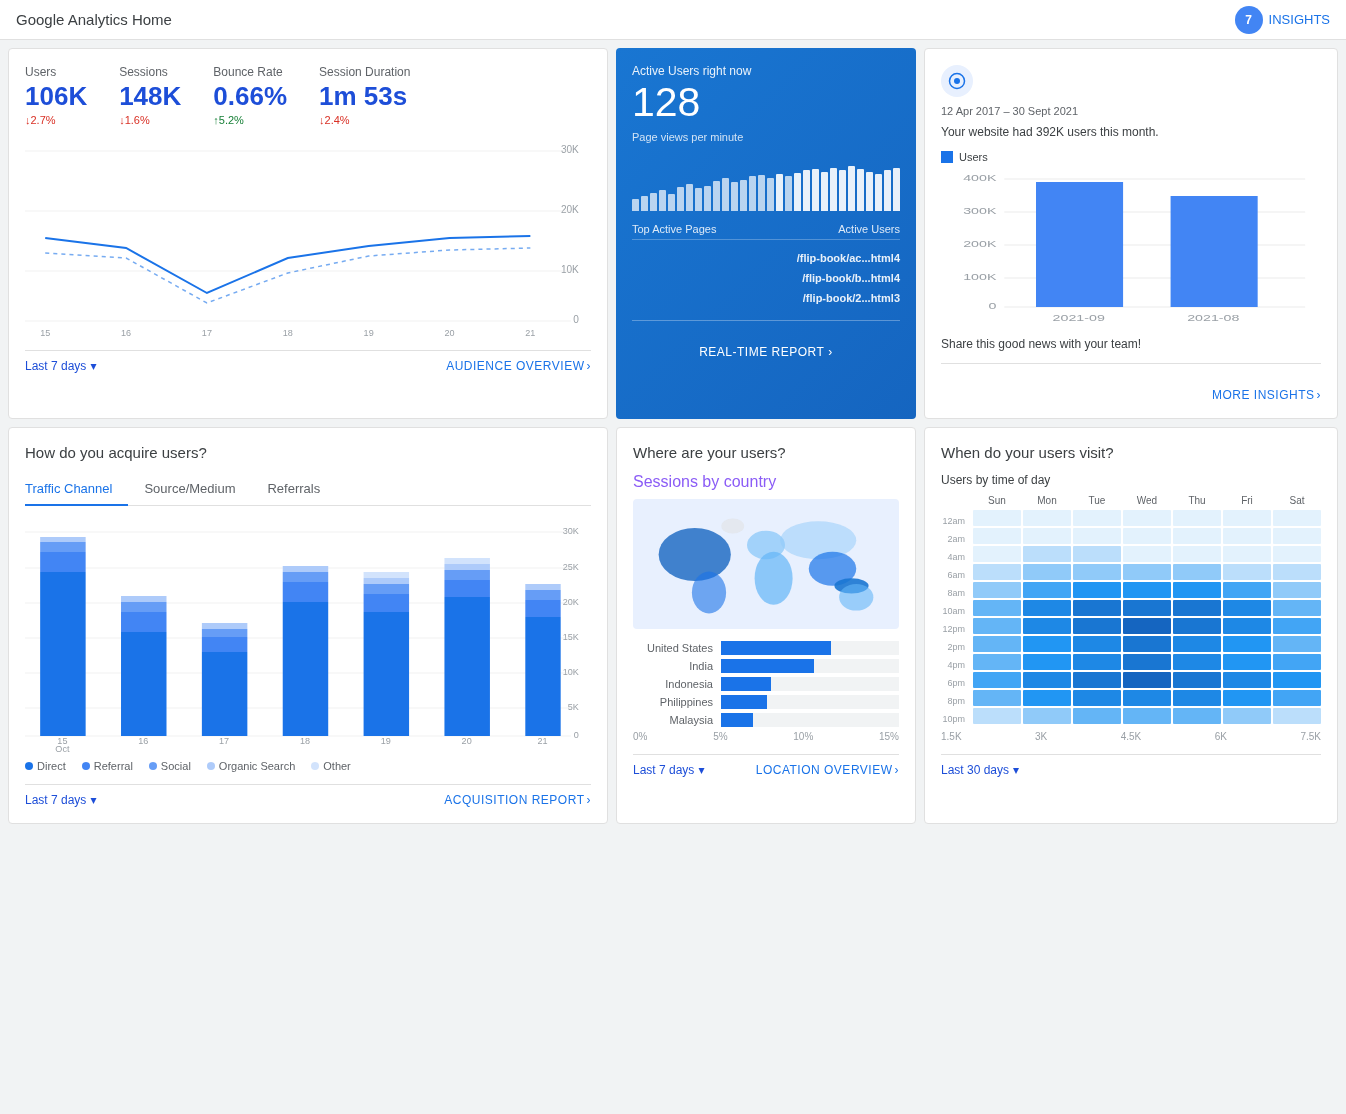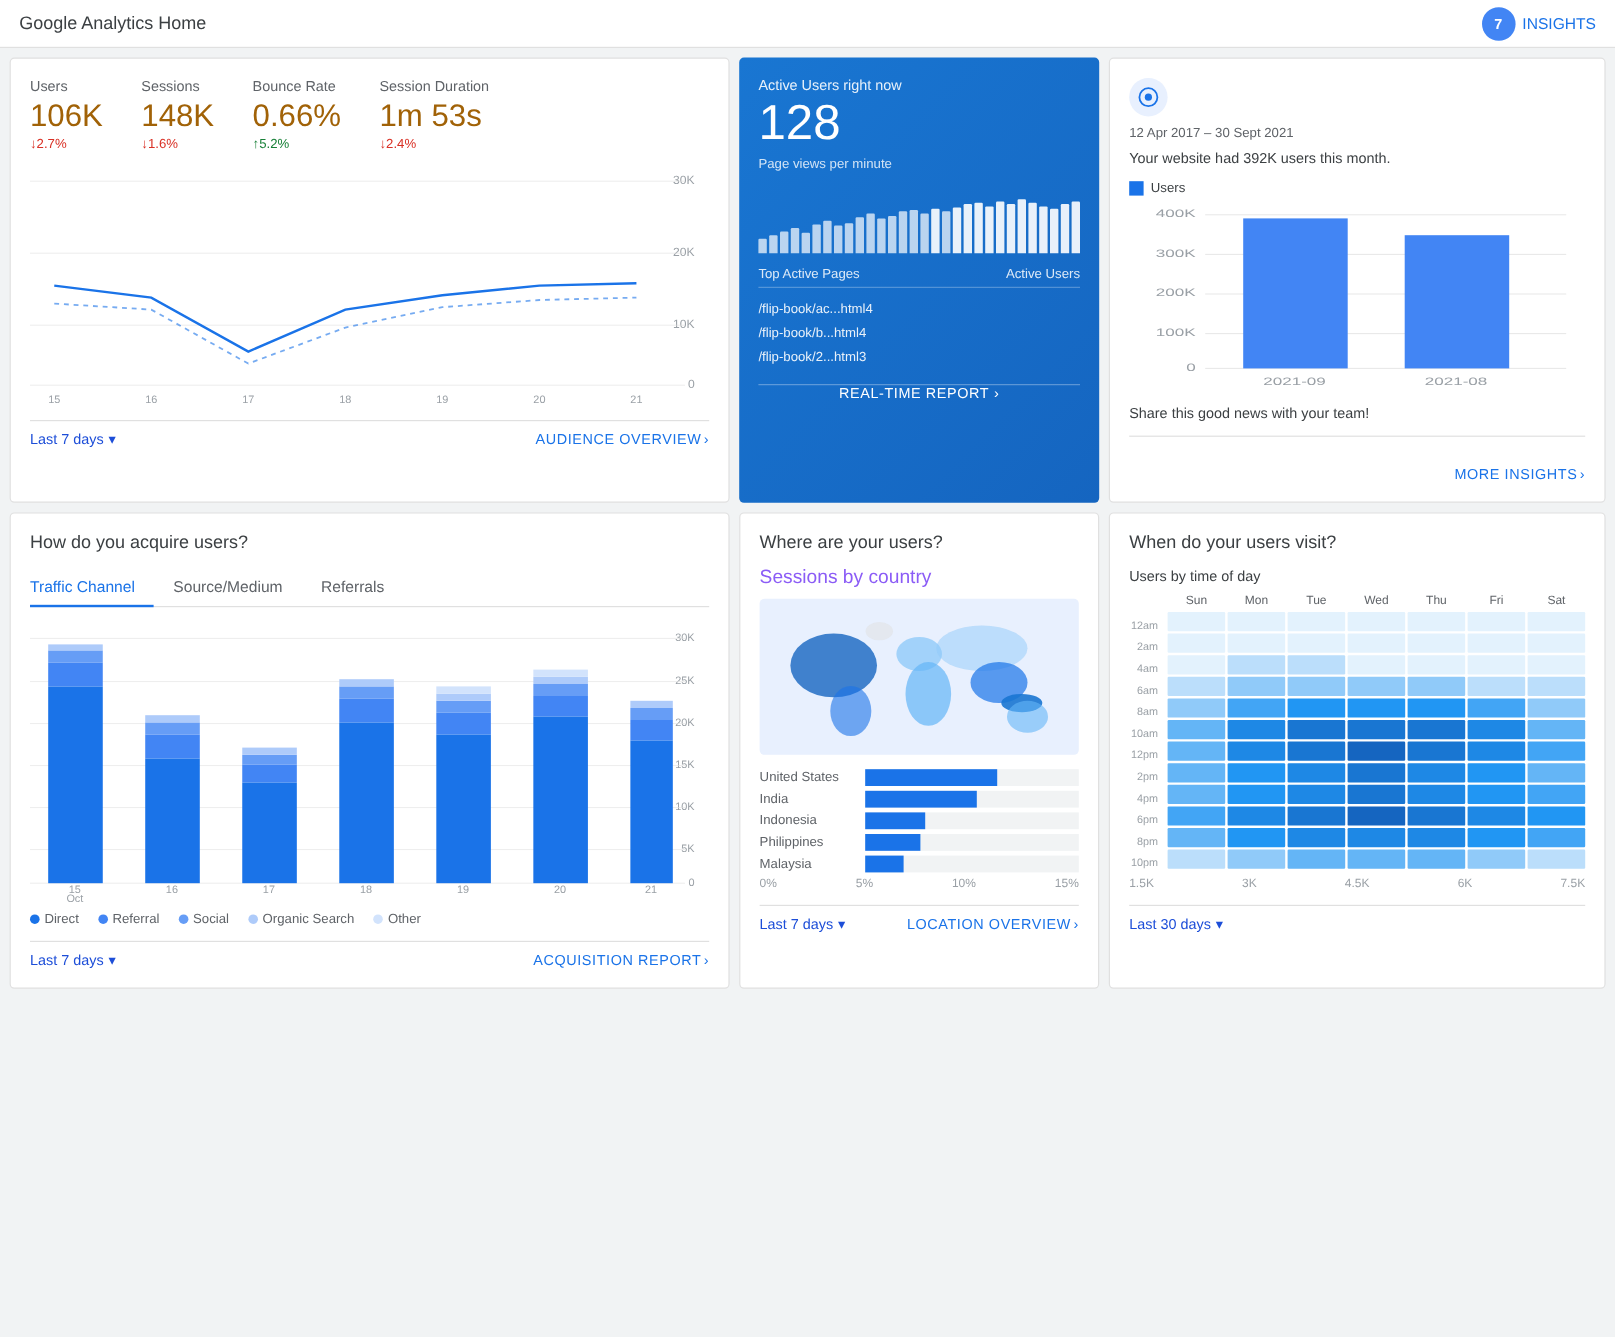--- a/index.html
+++ b/index.html
@@ -34,21 +34,21 @@
       padding: 16px;
     }
 
     
     .metrics-card { padding: 16px; }
     .metrics-row {
       display: flex; gap: 32px; margin-bottom: 12px;
     }
     .metric-item {}
     .metric-label { font-size: 12px; color: #5f6368; margin-bottom: 2px; }
-    .metric-value { font-size: 26px; font-weight: 400; color: #a16207; }
+    .metric-value { font-size: 26px; font-weight: 700; color: #1d4ed8; }
     .metric-change { font-size: 11px; margin-top: 2px; }
     .metric-change.down { color: #d93025; }
     .metric-change.up { color: #188038; }
 
     .chart-area {
       position: relative; height: 200px; margin: 8px 0;
     }
     .chart-area svg { width: 100%; height: 100%; }
 
     .card-footer {
@@ -77,26 +77,26 @@
     .mini-bar-chart { display: flex; align-items: flex-end; gap: 2px; height: 60px; margin-bottom: 12px; }
     .mini-bar { background: rgba(255,255,255,0.7); flex: 1; border-radius: 1px 1px 0 0; min-width: 6px; }
     .mini-bar.tall { background: rgba(255,255,255,0.9); }
 
     .top-pages-header {
       display: flex; justify-content: space-between; align-items: center;
       font-size: 11px; opacity: 0.85; margin-bottom: 8px;
       padding-bottom: 4px; border-bottom: 1px solid rgba(255,255,255,0.3);
     }
     .page-row {
-      display: flex; justify-content: flex-start; align-items: center;
-      padding: 4px 0; font-size: 11px; opacity: 0.9;
+      display: flex; justify-content: flex-end; align-items: center;
+      padding: 4px 0; font-size: 11px; opacity: 0.9; font-weight: bold;
     }
     .page-name { max-width: 200px; overflow: hidden; text-overflow: ellipsis; white-space: nowrap; }
     .active-users-footer {
-      margin-top: 12px; padding-top: 0; border-top: 1px solid rgba(255,255,255,0.3);
+      margin-top: 12px; padding-top: 24px; border-top: 1px solid rgba(255,255,255,0.3);
       display: flex; align-items: center; justify-content: center;
     }
     .realtime-btn {
       color: white; font-size: 12px; font-weight: 500; cursor: pointer;
       background: none; border: none; text-transform: uppercase; letter-spacing: 0.5px;
       display: flex; align-items: center; gap: 4px;
     }
 
     
     .insights-card { padding: 16px; }
@@ -147,21 +147,21 @@
     .legend-row {
       display: flex; gap: 16px; flex-wrap: wrap; margin: 8px 0;
       font-size: 11px; color: #5f6368;
     }
     .legend-item { display: flex; align-items: center; gap: 4px; }
     .legend-circle { width: 8px; height: 8px; border-radius: 50%; }
 
     
     .world-map { height: 130px; background: #e8f0fe; border-radius: 4px; margin-bottom: 12px; position: relative; overflow: hidden; }
     .country-bar-row { display: flex; align-items: center; gap: 8px; margin: 4px 0; font-size: 11px; }
-    .country-name { width: 80px; text-align: left; color: #5f6368; flex-shrink: 0; }
+    .country-name { width: 80px; text-align: right; color: #5f6368; flex-shrink: 0; }
     .country-bar-bg { flex: 1; height: 14px; background: #f1f3f4; }
     .country-bar-fill { height: 100%; background: #1a73e8; }
     .axis-labels { display: flex; justify-content: space-between; font-size: 10px; color: #9aa0a6; margin-top: 4px; }
     .heatmap-grid { display: grid; grid-template-columns: repeat(7, 1fr); gap: 2px; }
     .heatmap-header { display: grid; grid-template-columns: repeat(7, 1fr); gap: 2px; margin-bottom: 4px; }
     .heatmap-header-cell { text-align: center; font-size: 10px; color: #5f6368; }
     .heatmap-cell { height: 16px; border-radius: 1px; }
     .heatmap-row-label { height: 16px; font-size: 9px; color: #9aa0a6; display: flex; align-items: center; justify-content: flex-end; padding-right: 4px; width: 28px; }
 
     .bottom-axis { display: flex; justify-content: space-between; font-size: 10px; color: #9aa0a6; margin-top: 4px; }

